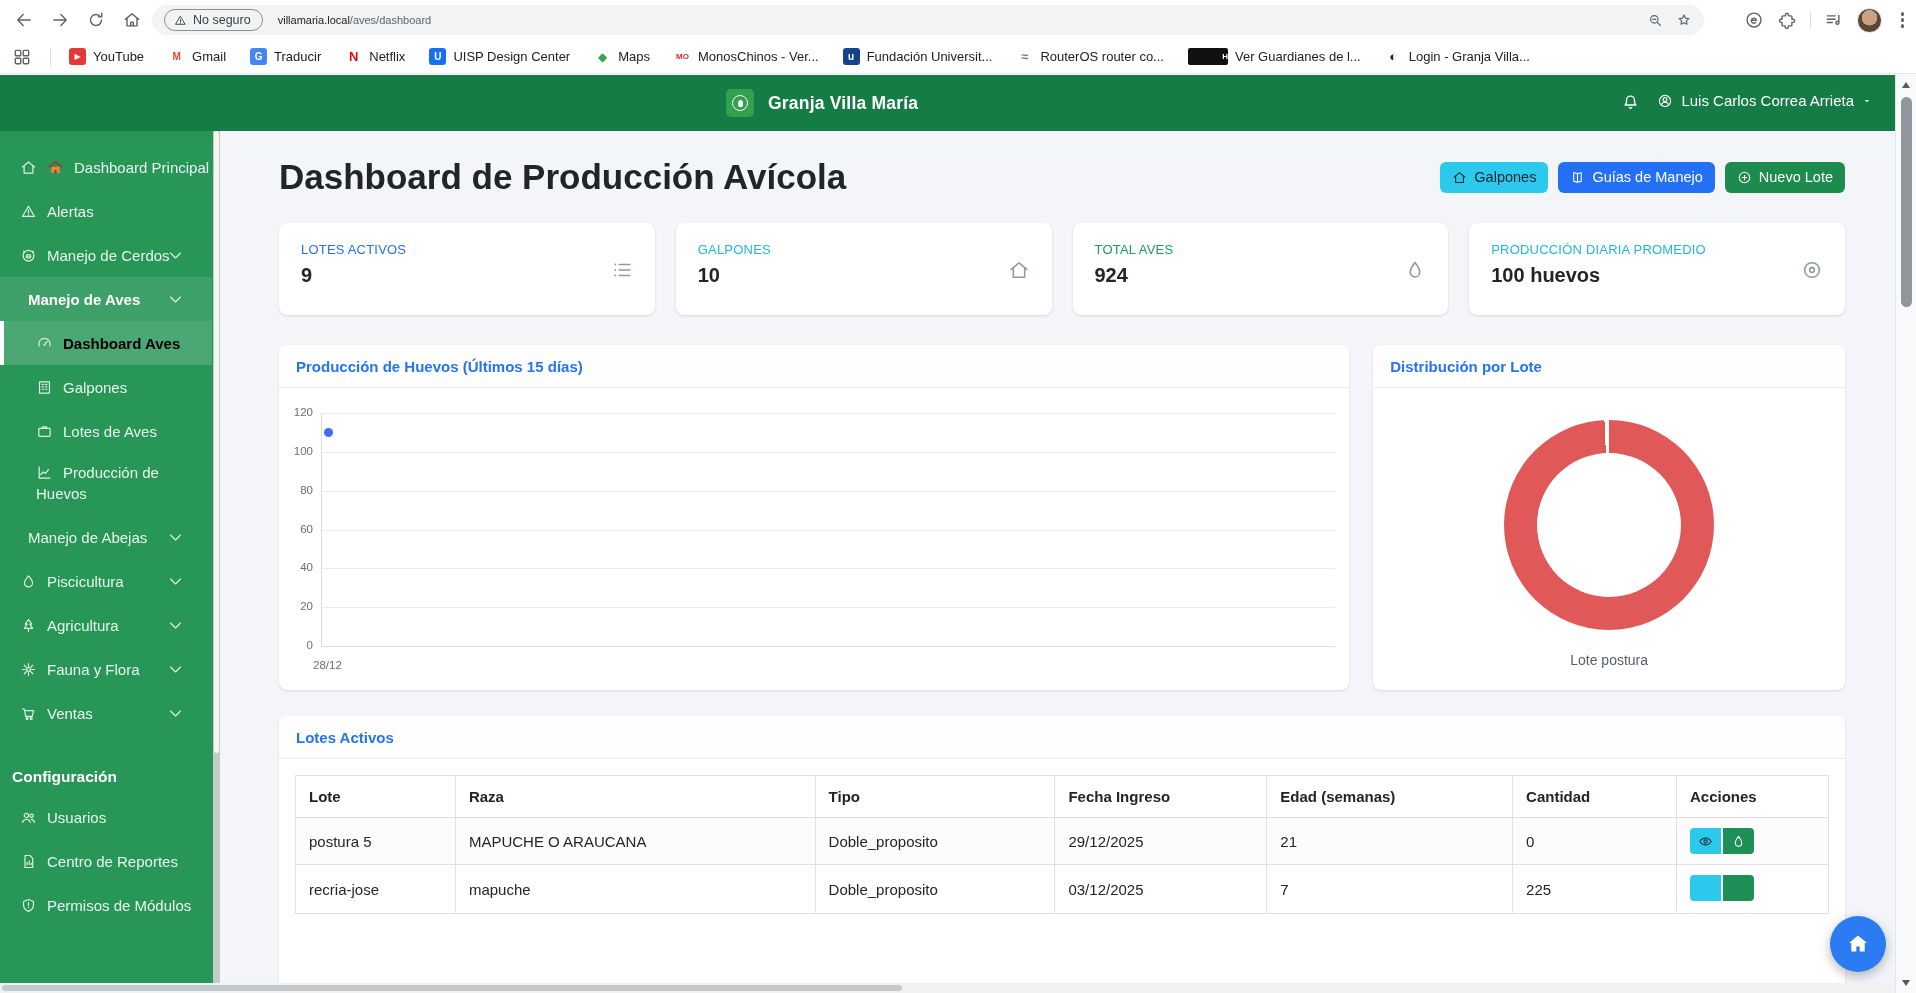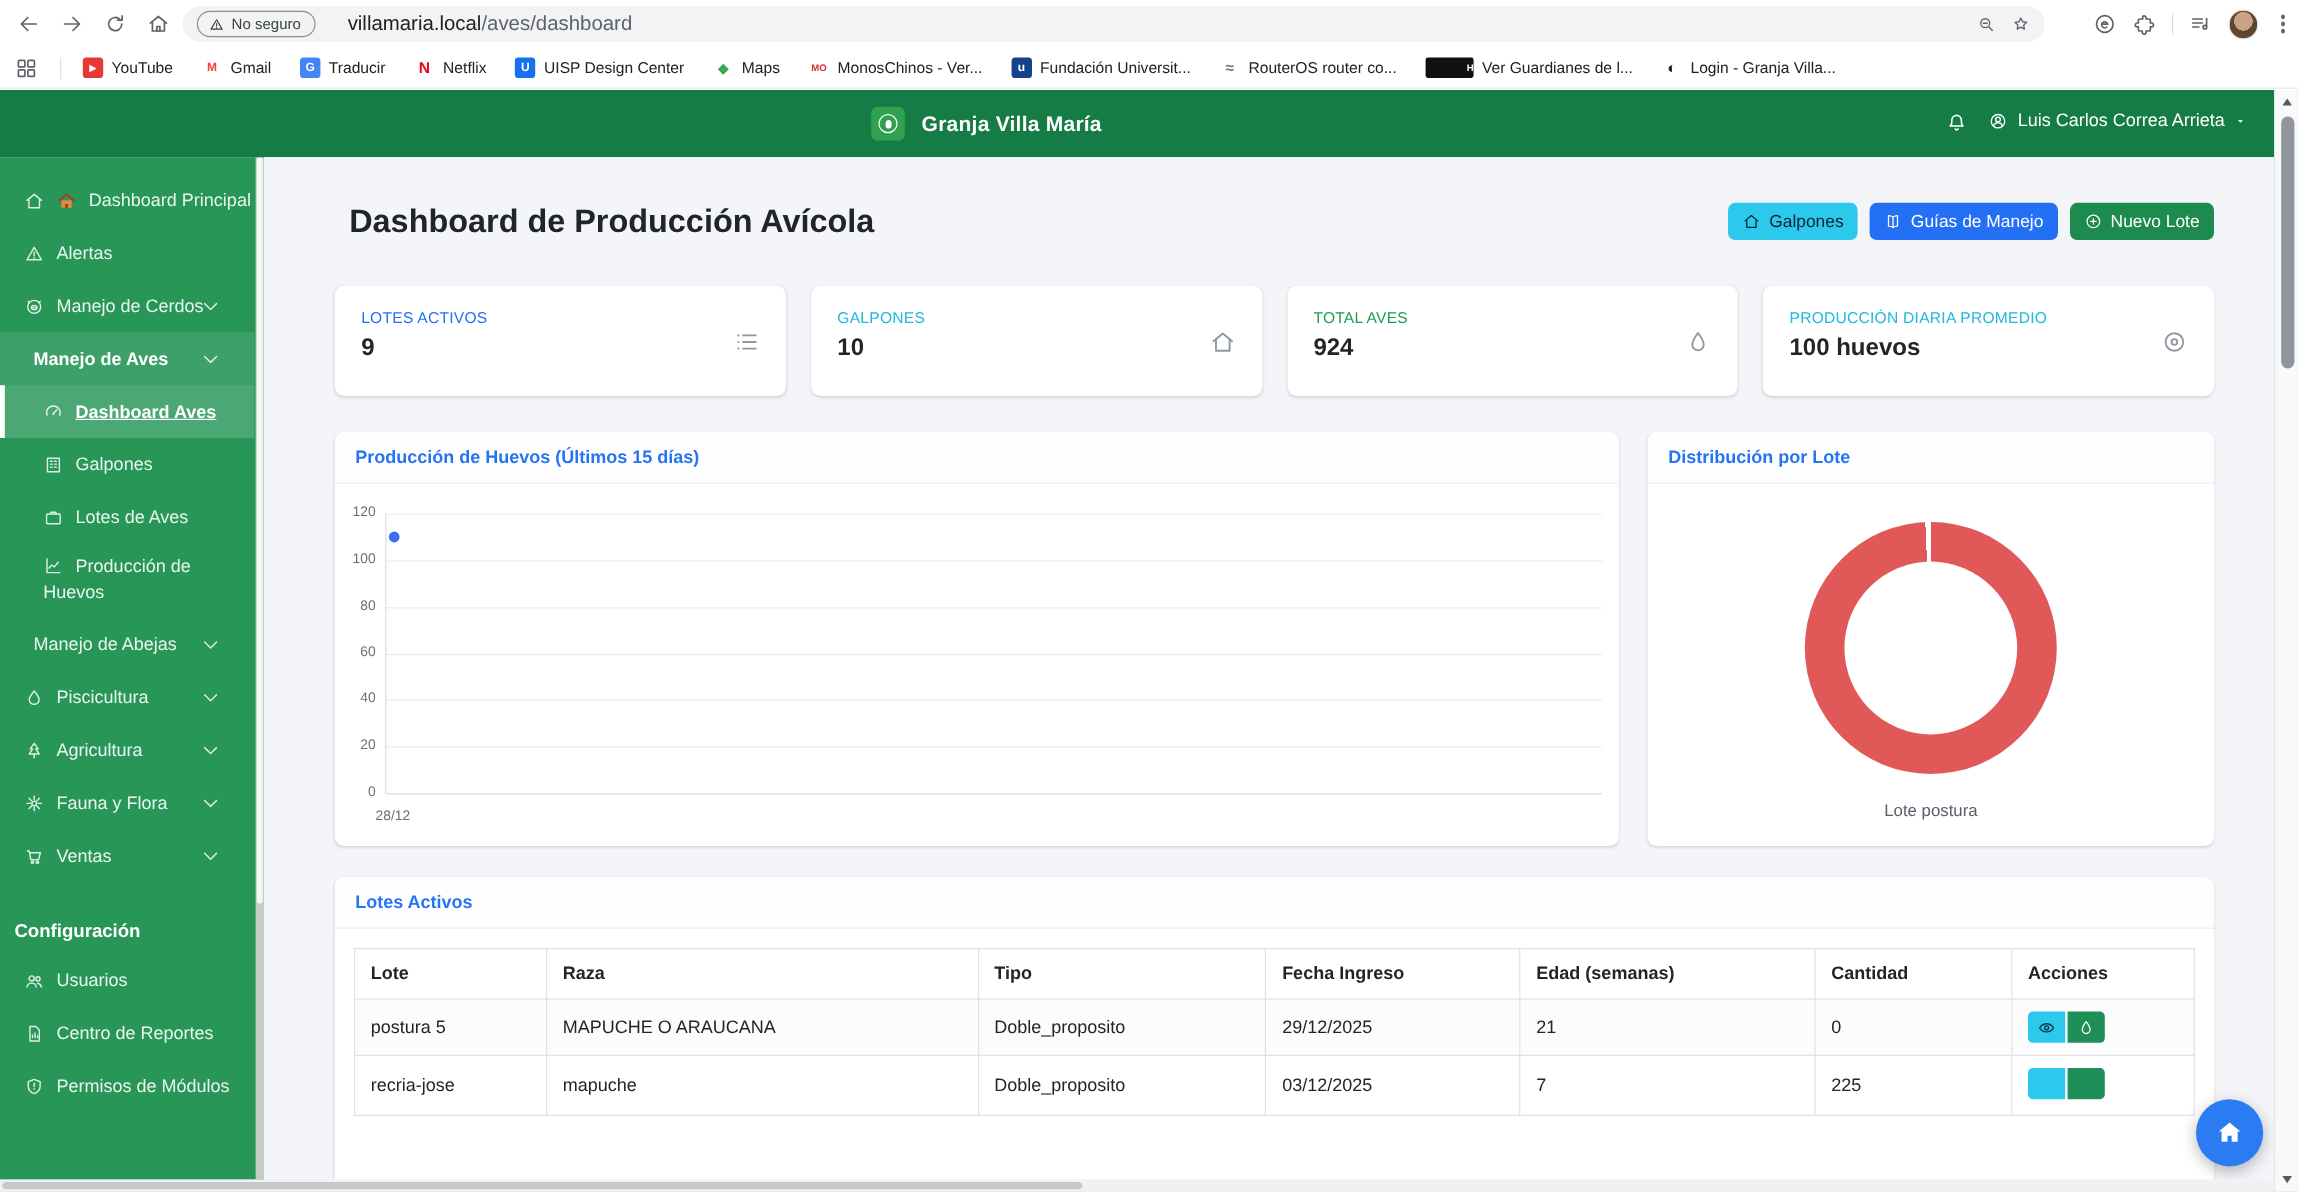--- a/index.html
+++ b/index.html
@@ -8,21 +8,21 @@
 
   
   .nav { position:absolute; top:0; left:0; right:0; height:40px; background:#fff; }
   .nav-icons { position:absolute; left:14px; top:0; height:40px; display:flex; align-items:center; gap:16px; color:#5f6368; }
   .ic { display:inline-flex; width:20px; height:20px; flex:none; }
   .ic svg { width:100%; height:100%; }
   .ic.sm { width:16px; height:16px; }
   .ic.xs { width:13px; height:13px; }
   .omnibox { position:absolute; left:152px; top:5px; width:1552px; height:30px; border-radius:15px; background:#f1f3f4; display:flex; align-items:center; padding:0 12px; color:#3c4043; }
   .chip { display:flex; align-items:center; gap:6px; border:1px solid #8b9095; border-radius:13px; padding:3px 11px 3px 9px; font-size:12.5px; color:#3c4043; }
-  .url { margin-left:27px; font-size:17px; color:#202124; }
+  .url { margin-left:15px; font-size:11px; color:#202124; }
   .url .path { color:#5f6368; }
   .omni-right { margin-left:auto; display:flex; align-items:center; gap:13px; color:#5f6368; }
   .nav-right { position:absolute; right:6px; top:0; height:40px; display:flex; align-items:center; gap:13px; color:#5f6368; }
   .nav-divider { width:1px; height:18px; background:#dadce0; }
   .avatar { width:25px; height:25px; border-radius:50%; background:radial-gradient(circle at 50% 38%, #caa183 0 42%, #5d4633 43% 100%); border:1px solid #e0e0e0; }
   .kebab { display:flex; flex-direction:column; gap:2.6px; padding:2px 6px; }
   .kebab i { width:3.4px; height:3.4px; border-radius:50%; background:#5f6368; }
 
   .bookmarks { position:absolute; top:40px; left:0; right:0; height:34px; background:#fff; border-bottom:1px solid #e6e8ea; display:flex; align-items:center; padding-left:12px; gap:24px; font-size:13px; color:#202124; }
   .bm { display:flex; align-items:center; gap:7px; cursor:pointer; white-space:nowrap; }
@@ -53,31 +53,31 @@
 
   
   .sidebar { position:absolute; top:131px; left:0; width:220px; bottom:10px; background:#279657; color:#e9f5ee; overflow:hidden; }
   .side-inner { padding-top:14px; width:212px; }
   .s-item { position:relative; display:flex; align-items:center; height:44px; padding-left:20px; font-size:15px; gap:10px; cursor:pointer; }
   .s-item .ic { width:17px; height:17px; color:#ddefe4; }
   .s-item.noicon { padding-left:28px; }
   .s-item.sub { padding-left:36px; }
   .chev { position:absolute; right:28px; width:13px; height:13px; color:#d4ecdd; }
   .group-open { background:rgba(255,255,255,.10); font-weight:700; color:#fff;align-items:center; }
-  .s-item.active { background:rgba(255,255,255,.17); font-weight:700; color:#ffffff; border-left:4px solid #fff; padding-left:32px;text-decoration:underline; }
+  .s-item.active { background:rgba(255,255,255,.17); font-weight:700; color:#000000; border-left:4px solid #fff; padding-left:32px; }
   .s-item.multi { height:62px; display:block; padding:9px 18px 0 36px; line-height:1.4; }
   .s-item.multi .ic { vertical-align:-3px; margin-right:10px; }
   .s-section { margin-top:24px; height:36px; display:flex; align-items:center; padding-left:12px; font-size:15.5px; font-weight:700; color:#fff; }
   .side-scroll { position:absolute; top:0; right:0; width:7px; bottom:0; background:#c3cdc6; }
   .side-thumb { position:absolute; top:0; left:1px; right:1px; height:73%; background:#f3f6f3; border-radius:3px; }
 
   
   .main { position:absolute; left:220px; top:131px; width:1675px; bottom:10px; background:#f3f5f8; padding:26px 50px 0 59px; overflow:hidden; }
   .page-head { display:flex; align-items:center; }
-  .page-title { font-size:27px; font-weight:600; color:#212529; margin:12px; }
+  .page-title { font-size:35px; font-weight:600; color:#212529; margin:0; }
   .actions { margin-left:auto; display:flex; gap:10px; }
   .btn { height:31px; border-radius:6px; padding:0 12px; font-size:14.5px; display:inline-flex; align-items:center; gap:7px; border:none; cursor:pointer; font-family:inherit; }
   .btn .ic { width:15px; height:15px; }
   .btn-info { background:#2cc9ec; color:#0b2530; }
   .btn-primary { background:#2470f4; color:#fff; }
   .btn-success { background:#1d8a4e; color:#fff; }
 
   .stats { display:grid; grid-template-columns:repeat(4,1fr); gap:21px; margin-top:26px; }
   .stats.second { margin-top:21px; }
   .stat-card { background:#fff; border-radius:8px; height:92px; box-shadow:0 1px 2px rgba(16,24,40,.05), 0 1px 3px rgba(16,24,40,.08); padding:19px 22px; position:relative; }

